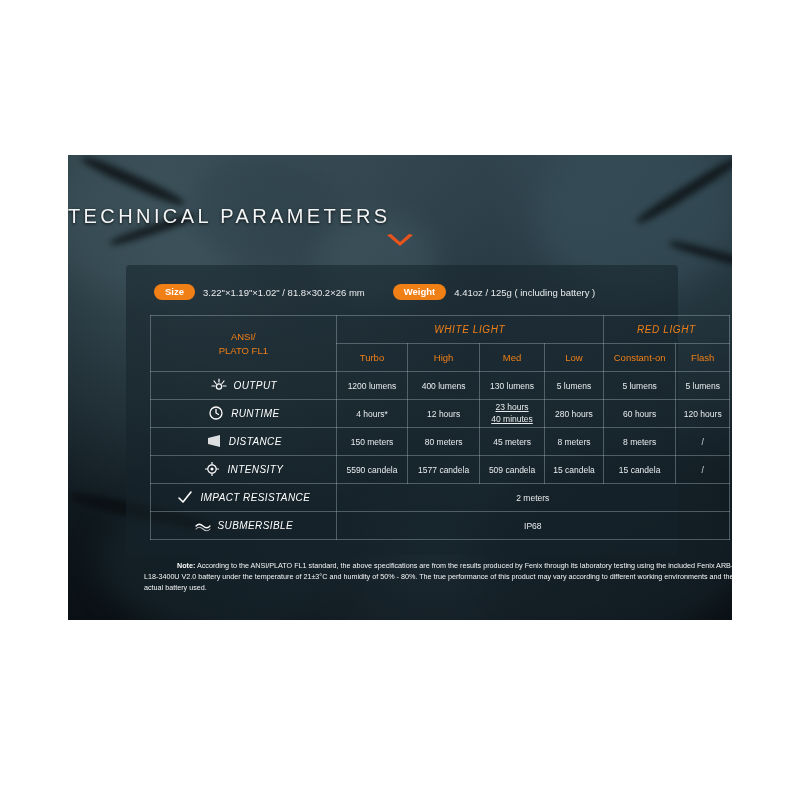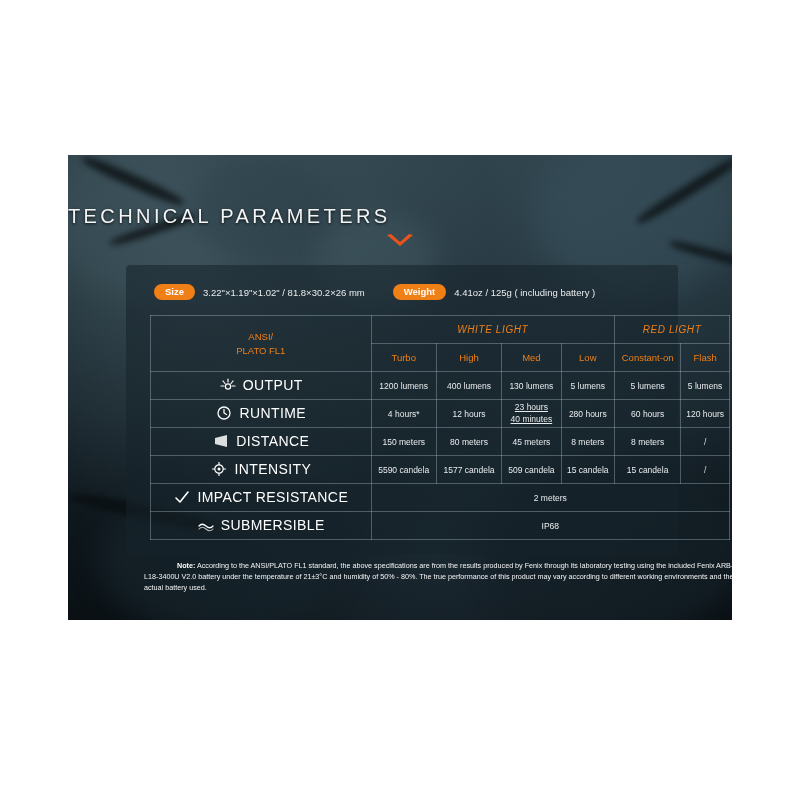--- a/index.html
+++ b/index.html
@@ -148,24 +148,25 @@
     font-weight: bold;
     font-size: 9.5px;
     text-align: left;
     padding-left: 10px;
     line-height: 1.45;
   }
   .rowlabel {
     text-align: left;
     padding-left: 6px;
     font-weight: bold;
-    font-size: 14px;
+    font-size: 10px;
     letter-spacing: .4px;
     color: #ffffff;
     white-space: nowrap;
+    font-style: italic;
   }
   .rowlabel .ico {
     display: inline-block;
     width: 18px;
     height: 16px;
     vertical-align: middle;
     margin-right: 6px;
     position: relative;
     top: -1px;
   }

